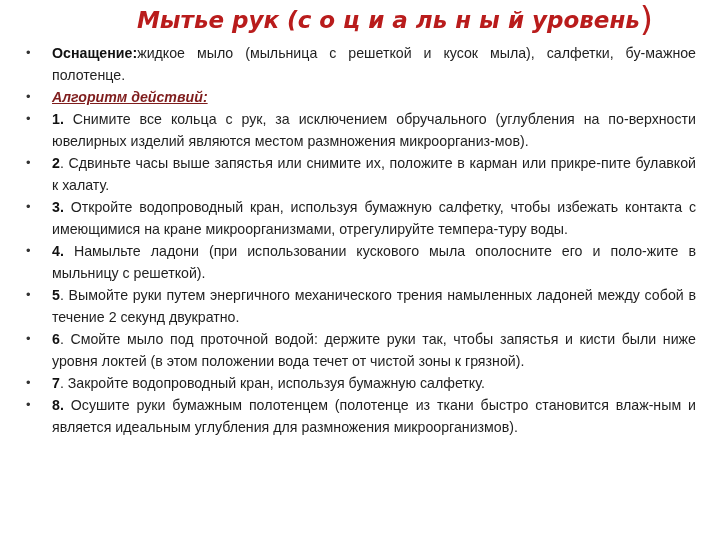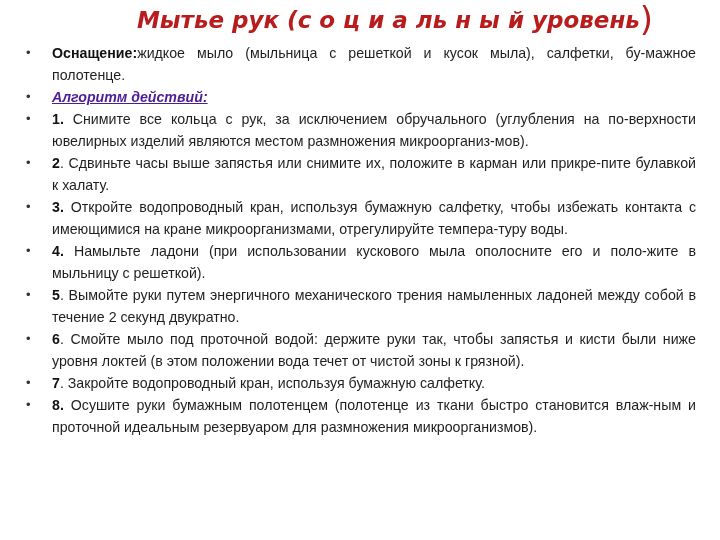--- a/index.html
+++ b/index.html
@@ -63,21 +63,21 @@
     }
     .num, .lbl {
       font-weight: bold;
       color: #111;
       margin-top: 40px;
     }
     .algo {
       font-weight: bold;
       font-style: italic;
       text-decoration: underline;
-      color: #4c1d95;
+      color: #7f1d1d;
     }
   </style>
 </head>
 <body>
 
 <div class="title">
   <span>Мытье рук (с о ц и а ль н ы й уровень</span><span class="paren-big">)</span>
 </div>
 
 <ul class="list">
@@ -112,15 +112,15 @@
   <li class="item">
     <span class="bullet">•</span>
     <span class="num">6</span><span>. Смойте мыло под проточной водой: держите руки так, чтобы запястья и кисти были ниже уровня локтей (в этом положении вода течет от чистой зоны к грязной).</span>
   </li>
   <li class="item">
     <span class="bullet">•</span>
     <span class="num">7</span><span>. Закройте водопроводный кран, используя бумажную салфетку.</span>
   </li>
   <li class="item">
     <span class="bullet">•</span>
-    <span class="num">8.</span><span> Осушите руки бумажным полотенцем (полотенце из ткани быстро становится влаж-ным и проточной идеальным резервуаром для размножения микроорганизмов).</span>
+    <span class="num">8.</span><span> Осушите руки бумажным полотенцем (полотенце из ткани быстро становится влаж-ным и является идеальным углубления для размножения микроорганизмов).</span>
   </li>
 </ul>
 
 </body></html>

